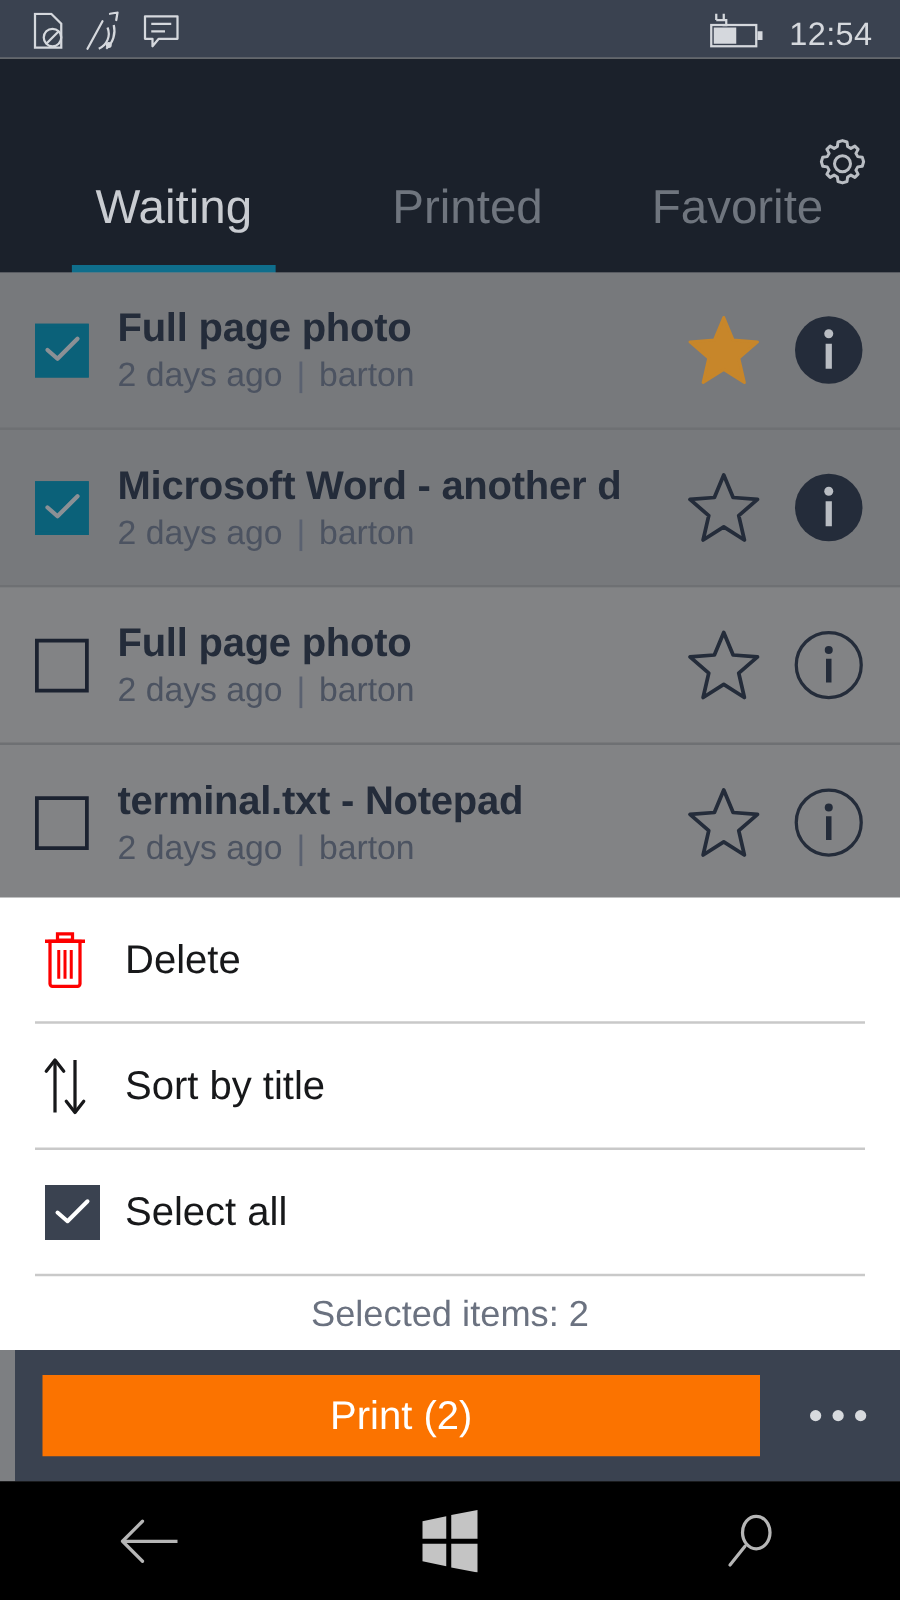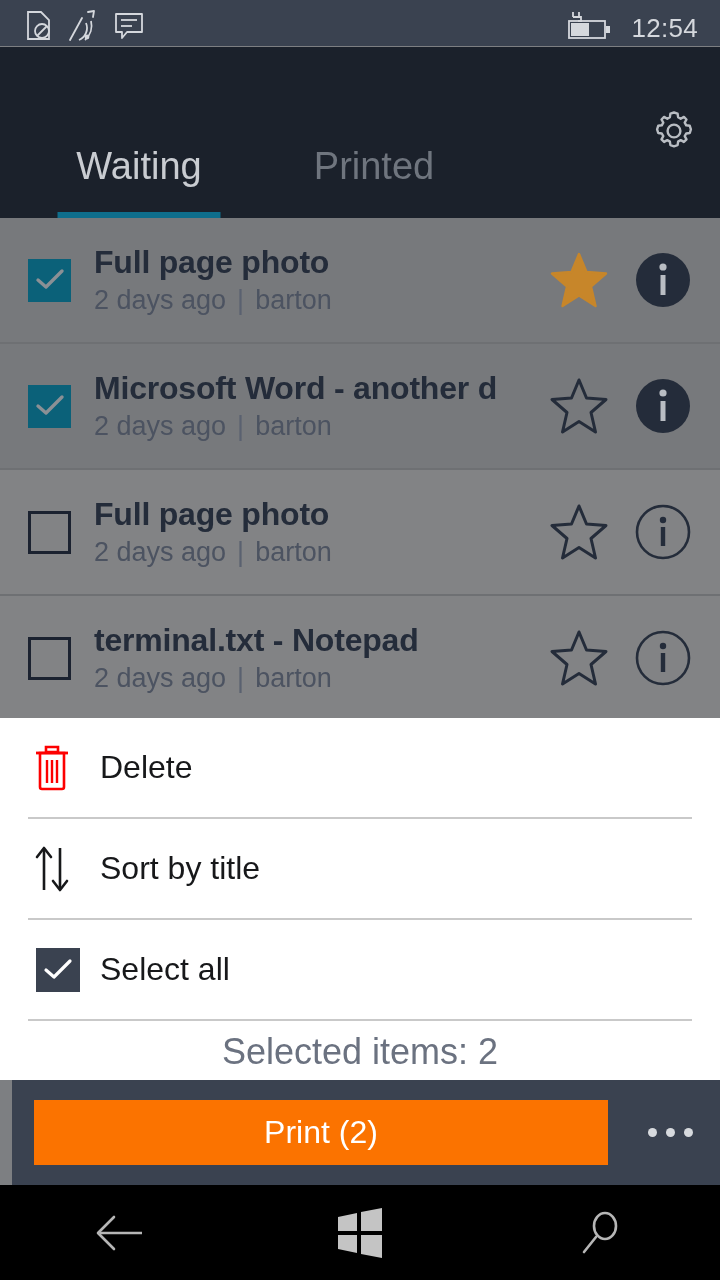--- a/index.html
+++ b/index.html
@@ -221,21 +221,21 @@
     align-items: center;
     justify-content: center;
     flex: 0 0 auto;
     margin-left: 4px;
   }
   .selected-count {
     height: 62px;
     display: flex;
     align-items: center;
     justify-content: center;
-    font-size: 36px;
+    font-size: 29px;
     color: #6b7280;
   }
 
   
   .action-bar {
     position: absolute;
     top: 1080px;
     left: 12px;
     width: 720px;
     height: 105px;
@@ -343,20 +343,24 @@
       </svg>
     </div>
 
     <div class="tabs">
       <div class="tab t1 active">
         <span class="tab-label">Waiting</span>
         <span class="underline"></span>
       </div>
       <div class="tab t2">
         <span class="tab-label">Printed</span>
+        <span class="underline"></span>
+      </div>
+      <div class="tab t3">
+        <span class="tab-label">Favorite</span>
         <span class="underline"></span>
       </div>
     </div>
   </div>
 
   <div class="job-list">
 
     <div class="job-row dim">
       <div class="checkbox checked">
         <svg width="30" height="24" viewBox="0 0 30 24">

